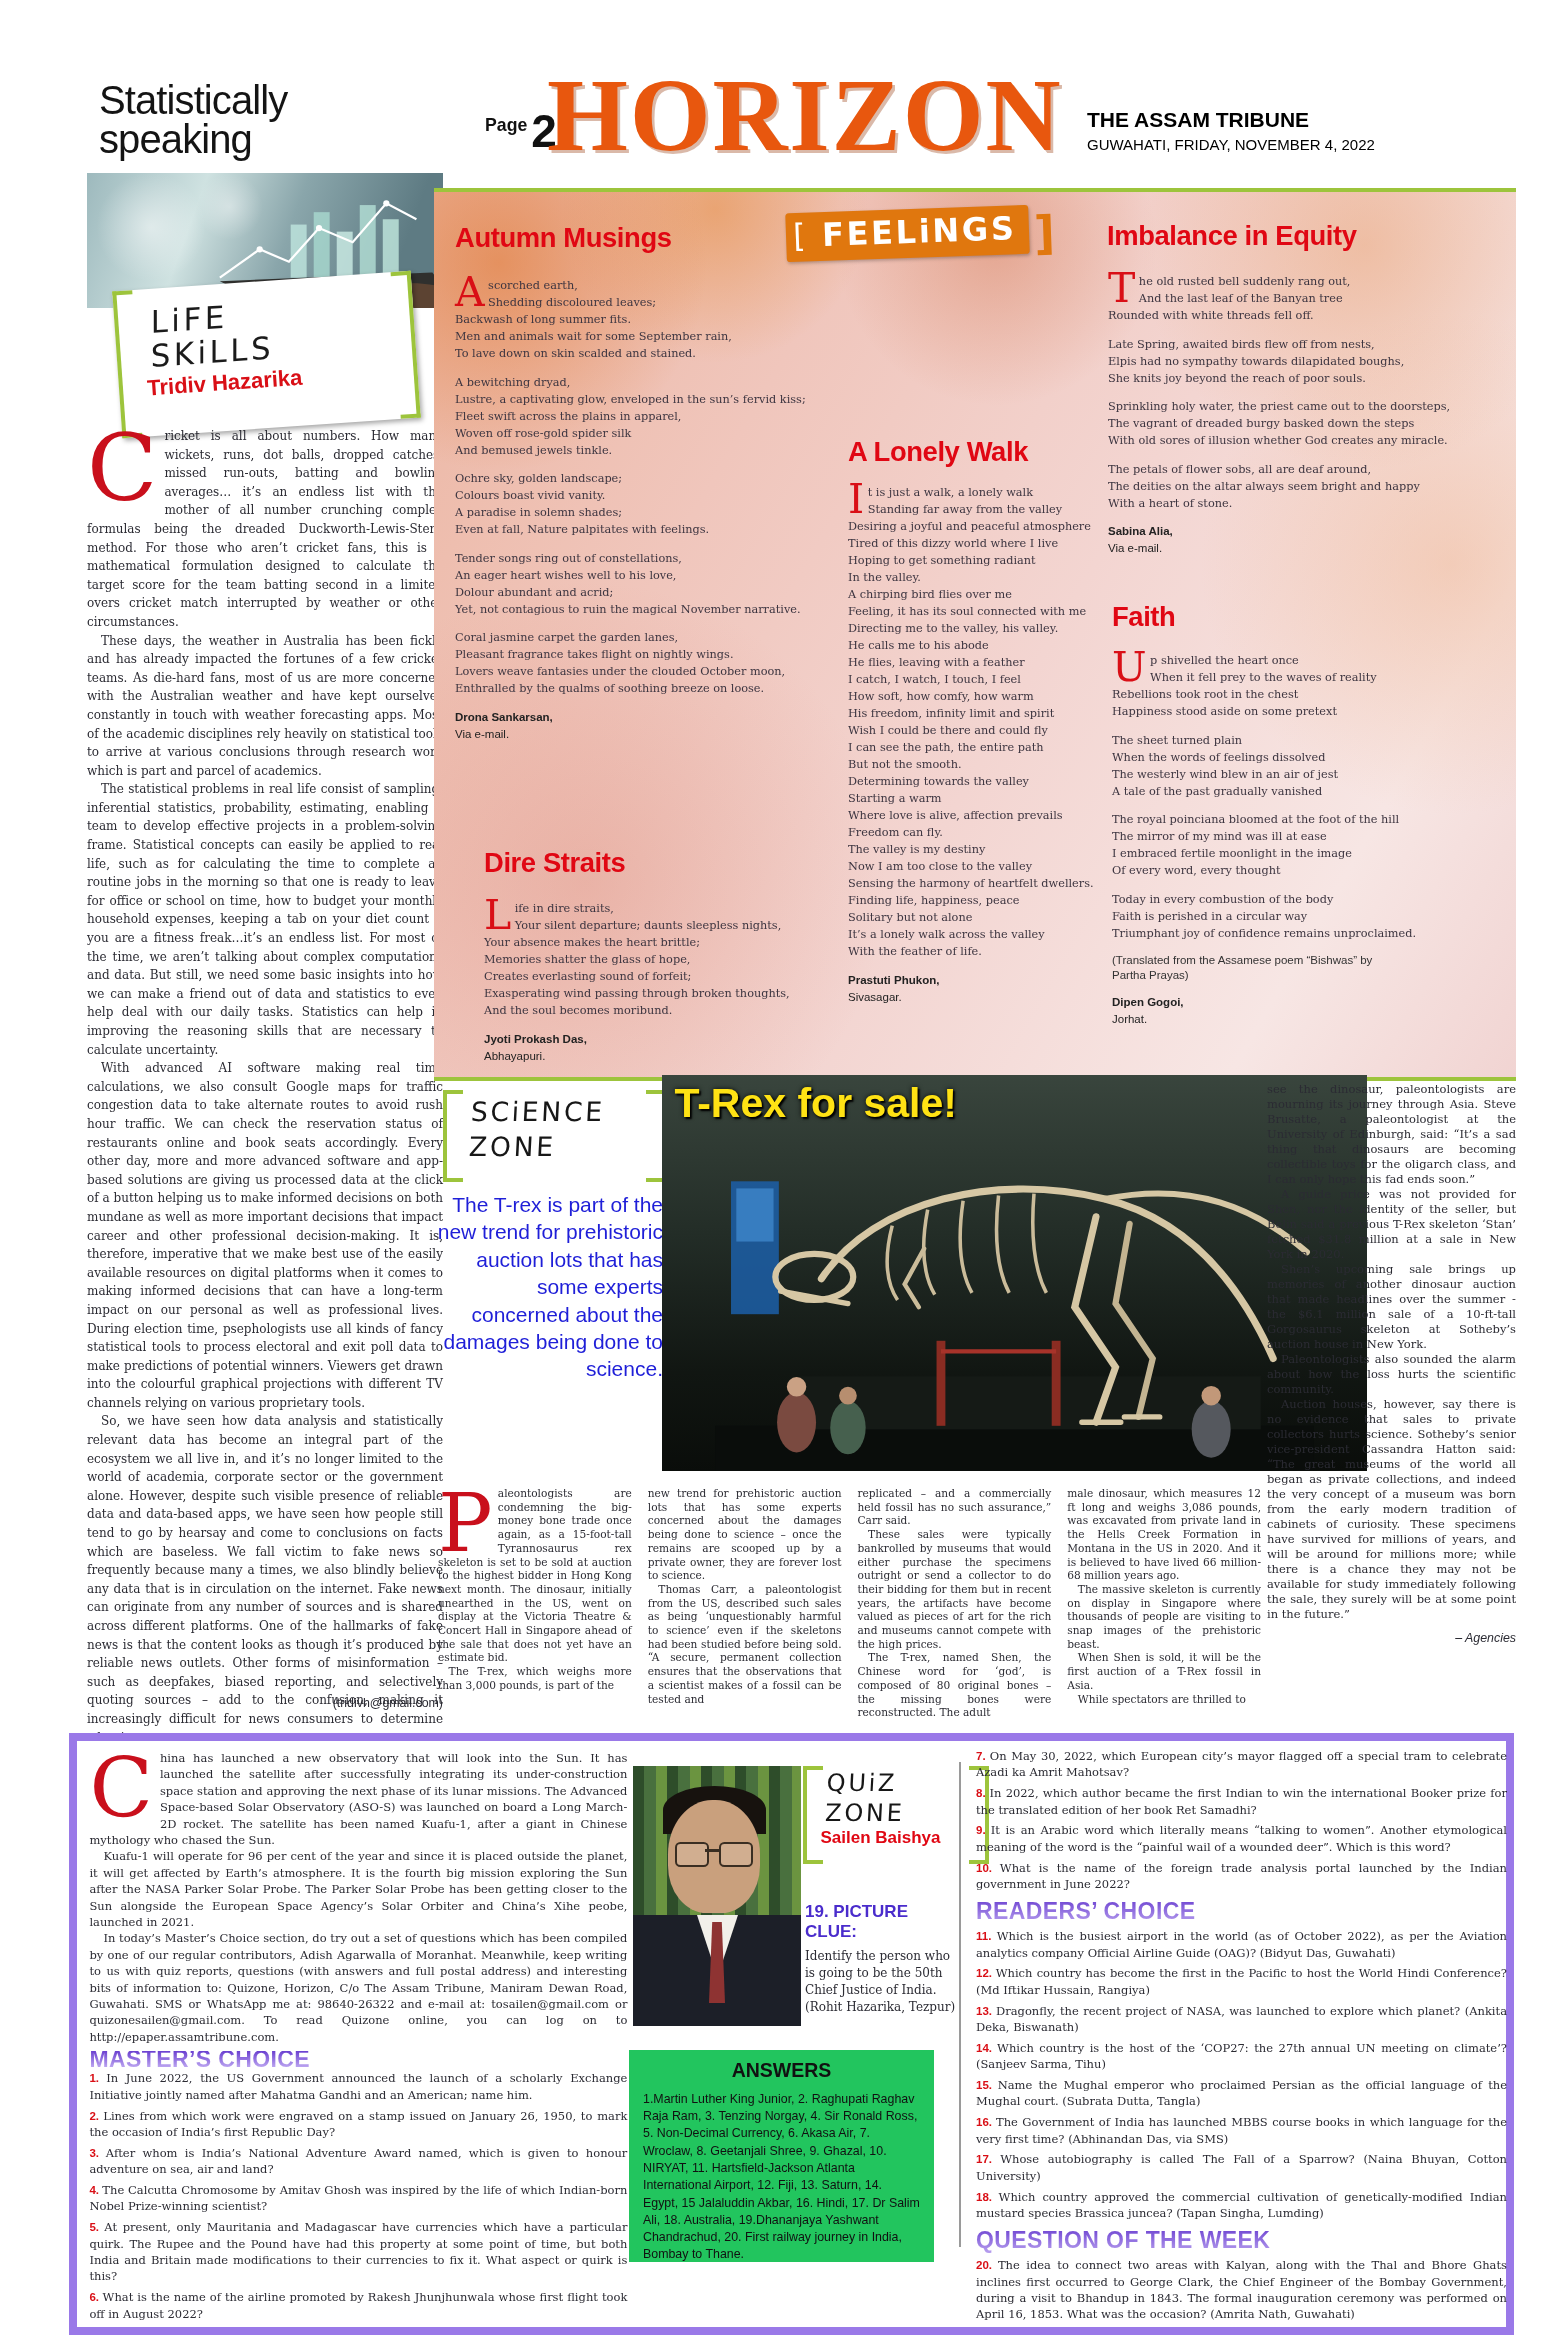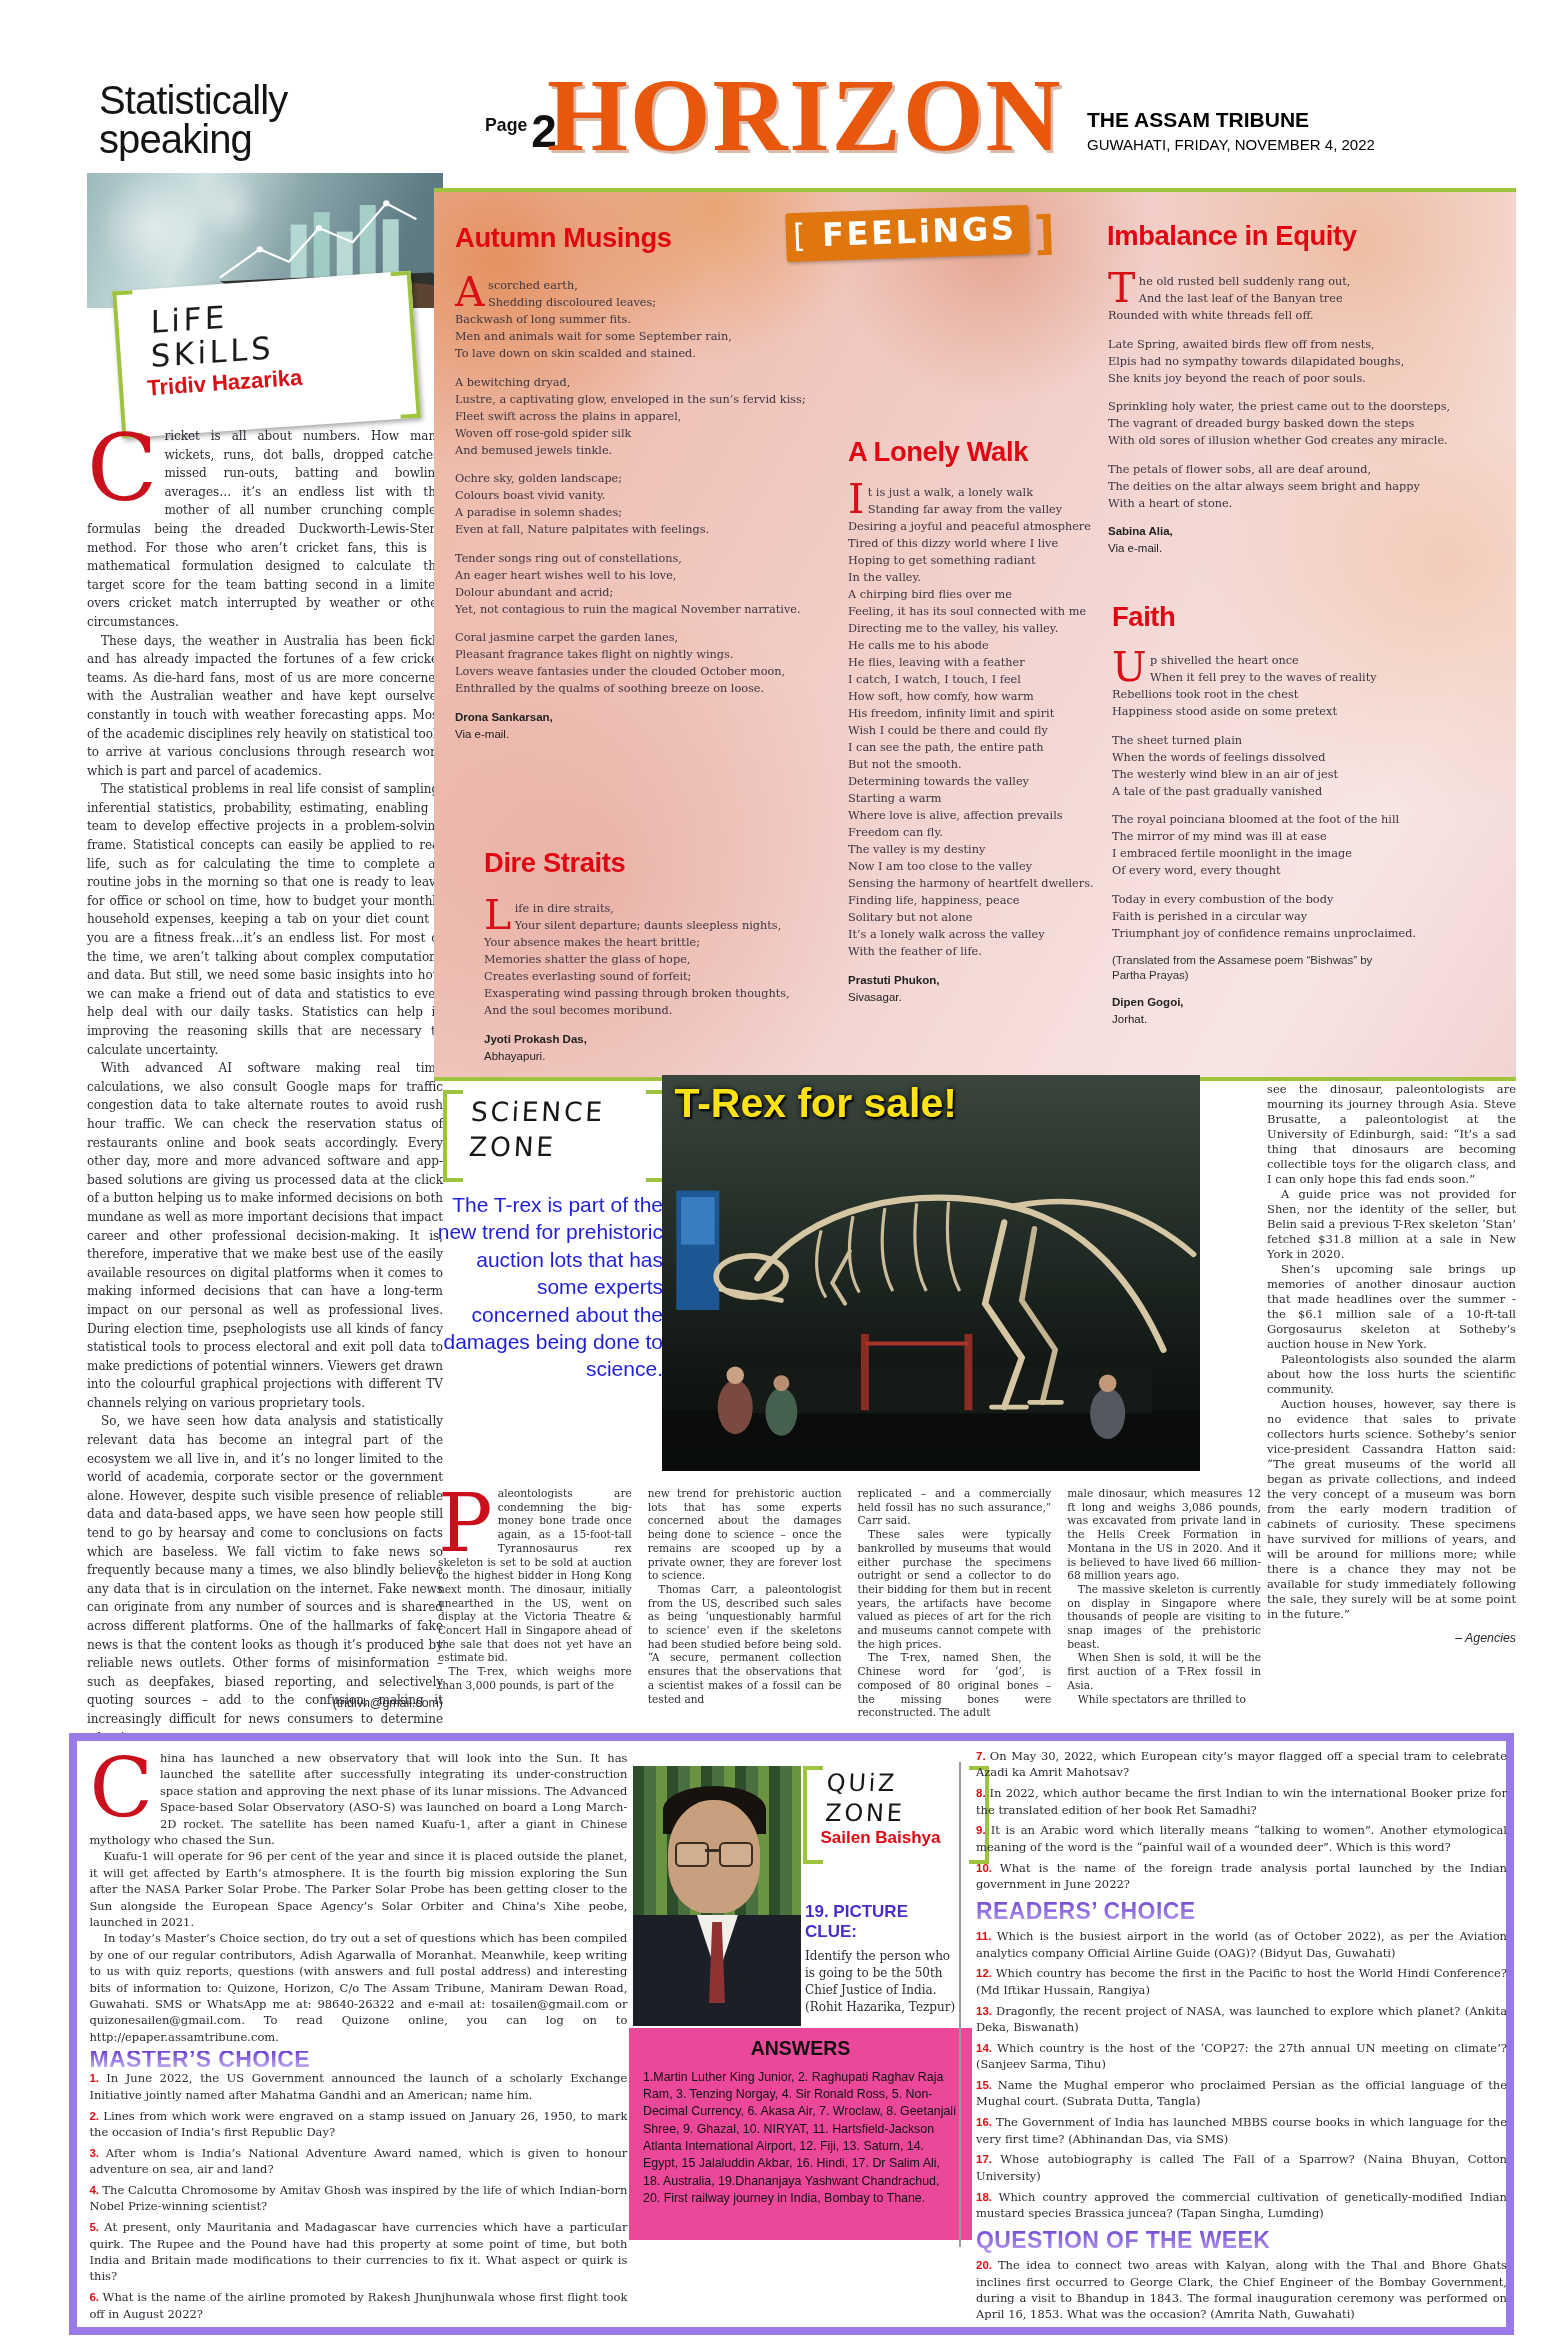--- a/index.html
+++ b/index.html
@@ -74,21 +74,21 @@
   #feelings-box .wb{font-weight:400;}
   #feelings-endbracket{color:#e0770e;font-size:46px;font-weight:bold;margin-left:5.3px;
     font-family:"DejaVu Sans",sans-serif;transform:rotate(-2deg);}
 
   
   #sz-badge{position:absolute;left:443px;top:1090px;width:188px;height:85px;padding:3.5px 17.7px;}
   .zone-text{font-family:"DejaVu Sans",sans-serif;font-size:26.6px;line-height:35px;color:#171717;
     letter-spacing:2.7px;transform:skewX(-3deg);margin-left:8.9px;}
   #sz-standfirst{position:absolute;left:435px;top:1191px;width:228px;text-align:right;
     font-family:"Liberation Sans",sans-serif;font-size:21px;line-height:27.4px;color:#1f1fd8;}
-  #trex-photo{position:absolute;left:662px;top:1075px;width:538px;height:396px;
+  #trex-photo{position:absolute;left:662px;top:1075px;width:705px;height:396px;
     background:linear-gradient(180deg,#39453d 0%,#232d27 40%,#111612 75%,#0a0d0a 100%);overflow:hidden;}
   #trex-title{position:absolute;left:12.4px;top:5.3px;font-family:"Liberation Sans",sans-serif;
     font-weight:bold;font-size:41px;color:#ffe214;text-shadow:1.8px 1.8px 1.8px #000,0 0 5.3px rgba(0,0,0,.8);}
   #trex-right{position:absolute;left:1267px;top:1082px;width:249px;font-size:11.5px;line-height:15px;}
   #trex-credit{text-align:right;font-family:"Liberation Sans",sans-serif;font-style:italic;
     font-size:12.4px;margin-top:8.9px;}
   #trex-cols{position:absolute;left:438px;top:1487px;width:823px;height:241px;display:flex;gap:16px;}
   .tcol{width:194px;font-size:10.6px;line-height:13.7px;}
   .tcol .paras p{text-indent:10.6px;}
   .tcol .paras p:first-child{text-indent:0;}
@@ -117,21 +117,21 @@
   .shirt{position:absolute;left:64px;top:149px;width:41px;height:62px;background:#f2f0ea;clip-path:polygon(0 0,100% 0,50% 100%);}
   .tie{position:absolute;left:76px;top:156px;width:16px;height:81px;background:#8e3332;clip-path:polygon(20% 0,80% 0,100% 100%,0 100%);}
 
   #qz-badge{position:absolute;left:726px;top:25px;width:158px;height:94px;padding:1.8px 14px;}
   #qz-badge .zone-text{font-size:24px;line-height:30px;}
   #qz-author{font-family:"Liberation Sans",sans-serif;font-weight:bold;font-size:17px;color:#e00713;margin-left:3.5px;}
   #picture-clue{position:absolute;left:728px;top:161px;width:156px;}
   #pc-head{font-family:"Liberation Sans",sans-serif;font-weight:bold;font-size:17px;line-height:20.4px;color:#4a2ccc;}
   #pc-text{font-size:12px;line-height:17px;margin-top:5.3px;}
 
-  #answers-box{position:absolute;left:552px;top:287px;width:343px;height:212px;background:#ec4899;padding:8.9px 14px;box-sizing:border-box;}
+  #answers-box{position:absolute;left:552px;top:309px;width:305px;height:212px;background:#22c55e;padding:8.9px 14px;box-sizing:border-box;}
   #answers-head{text-align:center;font-family:"Liberation Sans",sans-serif;font-weight:bold;font-size:19.5px;color:#111;}
   #answers-text{font-family:"Liberation Sans",sans-serif;font-size:12.4px;line-height:17.3px;margin-top:8.9px;color:#111;}
 
   #vrule{position:absolute;left:882px;top:21px;width:1.8px;height:485px;background:#9a9a9a;}
   #right-qs{position:absolute;left:899px;top:7px;width:531px;}
 
   
   .fillsvg{position:absolute;left:0;top:0;width:100%;height:100%;}
 </style>
 </head>

